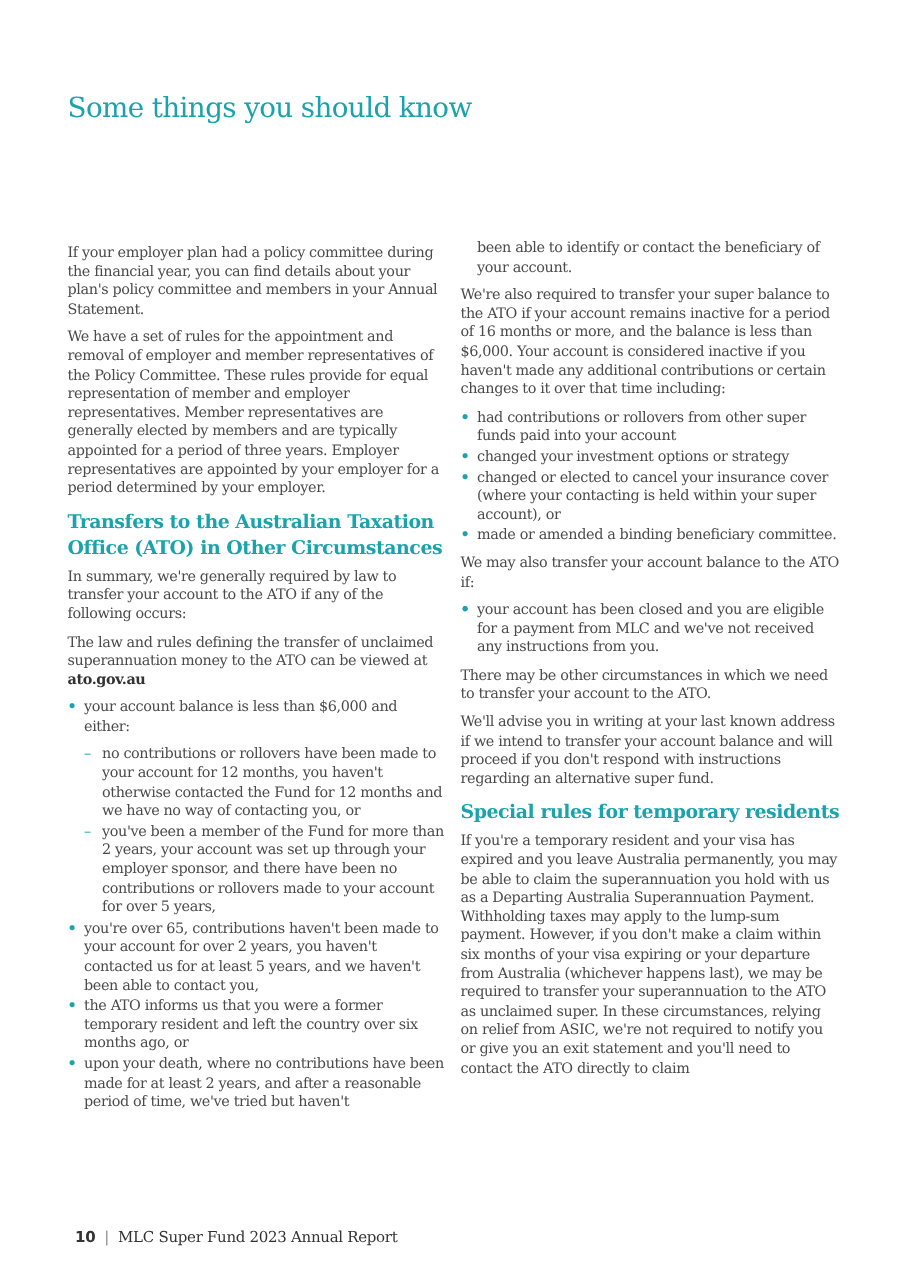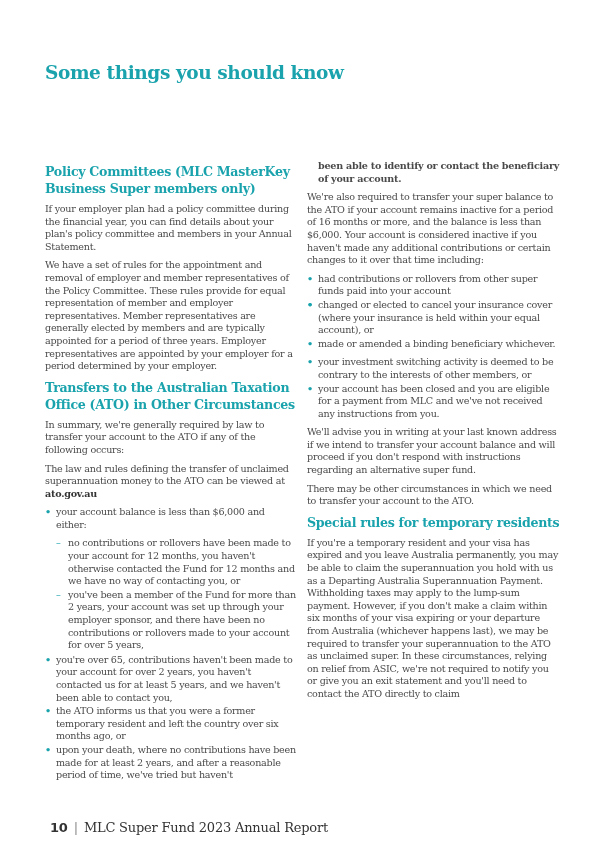--- a/index.html
+++ b/index.html
@@ -1,48 +1,47 @@
 <!DOCTYPE html>
 <html><head>
 <meta charset="utf-8">
 <style>
   html, body { margin: 0; padding: 0; background: #ffffff; }
   body { width: 600px; height: 851px; position: relative; overflow: hidden;
          font-family: "DejaVu Serif", serif; color: #4a4a4a; }
   .page-title { position: absolute; left: 45px; top: 62px; margin: 0;
-         font-family: "DejaVu Serif", serif; font-weight: bold; font-size: 18.5px;
+         font-family: "DejaVu Serif", serif; font-weight: normal; font-size: 18.5px;
          color: #1aa3ad; letter-spacing: -0.4px; }
   .col { position: absolute; top: 160px; width: 252px; }
   .col-left { left: 45px; }
   .col-right { left: 307px; top: 160px; width: 254px; }
   .col-left-sub { top: 163px; }
   h2 { margin: 0 0 6px 0; font-family: "DejaVu Serif", serif; font-weight: bold;
        font-size: 12.6px; line-height: 17px; color: #1aa3ad; letter-spacing: -0.3px; }
   p { margin: 0 0 6px 0; font-size: 9.6px; line-height: 12.6px; letter-spacing: -0.25px; }
   ul { list-style: none; margin: 0 0 6px 0; padding: 0; }
   li { position: relative; padding-left: 11px; font-size: 9.6px; line-height: 12.6px; letter-spacing: -0.25px; margin-bottom: 1px; }
   li .bullet { position: absolute; left: 0; top: 0; color: #1aa3ad; font-weight: bold; }
   ul.sub { margin: 6px 0 2px 0; }
   ul.sub li { padding-left: 23px; }
   ul.sub li .bullet { left: 11px; color: #1aa3ad; font-weight: normal; }
-  .cont { padding-left: 11px; font-weight: bold; }
+  .cont { padding-left: 11px; }
   b { color: #333; }
   .section-gap { margin-top: 4px; }
-  .footer { position: absolute; left: 50px; top: 820px; font-size: 13px; color: #333; letter-spacing: -0.2px; }
+  .footer { position: absolute; left: 50px; top: 820px; font-size: 10px; color: #333; letter-spacing: -0.2px; }
   .footer .num { font-family: "DejaVu Sans", sans-serif; font-weight: bold; }
   .footer .sep { color: #888; margin: 0 6px; }
 </style>
 </head>
 <body>
 
 <h1 class="page-title">Some things you should know</h1>
 
 <div class="col col-left col-left-sub">
   <section>
-    <h2>Policy Committees (MLC MasterKey Business Super members only)</h2>
     <p>If your employer plan had a policy committee during the financial year, you can find details about your plan's policy committee and members in your Annual Statement.</p>
     <p>We have a set of rules for the appointment and removal of employer and member representatives of the Policy Committee. These rules provide for equal representation of member and employer representatives. Member representatives are generally elected by members and are typically appointed for a period of three years. Employer representatives are appointed by your employer for a period determined by your employer.</p>
   </section>
 
   <section class="section-gap">
     <h2>Transfers to the Australian Taxation Office (ATO) in Other Circumstances</h2>
     <p>In summary, we're generally required by law to transfer your account to the ATO if any of the following occurs:</p>
     <p><span>The law and rules defining the transfer of unclaimed superannuation money to the ATO can be viewed at </span><b>ato.gov.au</b></p>
     <ul>
       <li>
@@ -73,30 +72,31 @@
       </li>
     </ul>
   </section>
 </div>
 
 <div class="col col-right">
   <p class="cont">been able to identify or contact the beneficiary of your account.</p>
   <p>We're also required to transfer your super balance to the ATO if your account remains inactive for a period of 16 months or more, and the balance is less than $6,000. Your account is considered inactive if you haven't made any additional contributions or certain changes to it over that time including:</p>
   <ul>
     <li><span class="bullet">•</span><span>had contributions or rollovers from other super funds paid into your account</span></li>
+    <li><span class="bullet">•</span><span>changed your investment options or strategy</span></li>
+    <li><span class="bullet">•</span><span>changed or elected to cancel your insurance cover (where your contacting is held within your super account), or</span></li>
+    <li><span class="bullet">•</span><span>made or amended a binding beneficiary committee.</span></li>
+  </ul>
+  <p>We may also transfer your account balance to the ATO if:</p>
+  <ul>
     <li><span class="bullet">•</span></li>
-    <li><span class="bullet">•</span><span>changed or elected to cancel your insurance cover (where your insurance is held within your equal account), or</span></li>
-    <li><span class="bullet">•</span><span>made or amended a binding beneficiary whichever.</span></li>
-  </ul>
-  <ul>
-    <li><span class="bullet">•</span><span>your investment switching activity is deemed to be contrary to the interests of other members, or</span></li>
     <li><span class="bullet">•</span><span>your account has been closed and you are eligible for a payment from MLC and we've not received any instructions from you.</span></li>
   </ul>
+  <p>There may be other circumstances in which we need to transfer your account to the ATO.</p>
   <p>We'll advise you in writing at your last known address if we intend to transfer your account balance and will proceed if you don't respond with instructions regarding an alternative super fund.</p>
-  <p>There may be other circumstances in which we need to transfer your account to the ATO.</p>
 
   <section class="section-gap">
     <h2>Special rules for temporary residents</h2>
     <p>If you're a temporary resident and your visa has expired and you leave Australia permanently, you may be able to claim the superannuation you hold with us as a Departing Australia Superannuation Payment. Withholding taxes may apply to the lump-sum payment. However, if you don't make a claim within six months of your visa expiring or your departure from Australia (whichever happens last), we may be required to transfer your superannuation to the ATO as unclaimed super. In these circumstances, relying on relief from ASIC, we're not required to notify you or give you an exit statement and you'll need to contact the ATO directly to claim</p>
   </section>
 </div>
 
 <div class="footer">
   <span class="num">10</span><span class="sep">|</span><span>MLC Super Fund 2023 Annual Report</span>
 </div>

